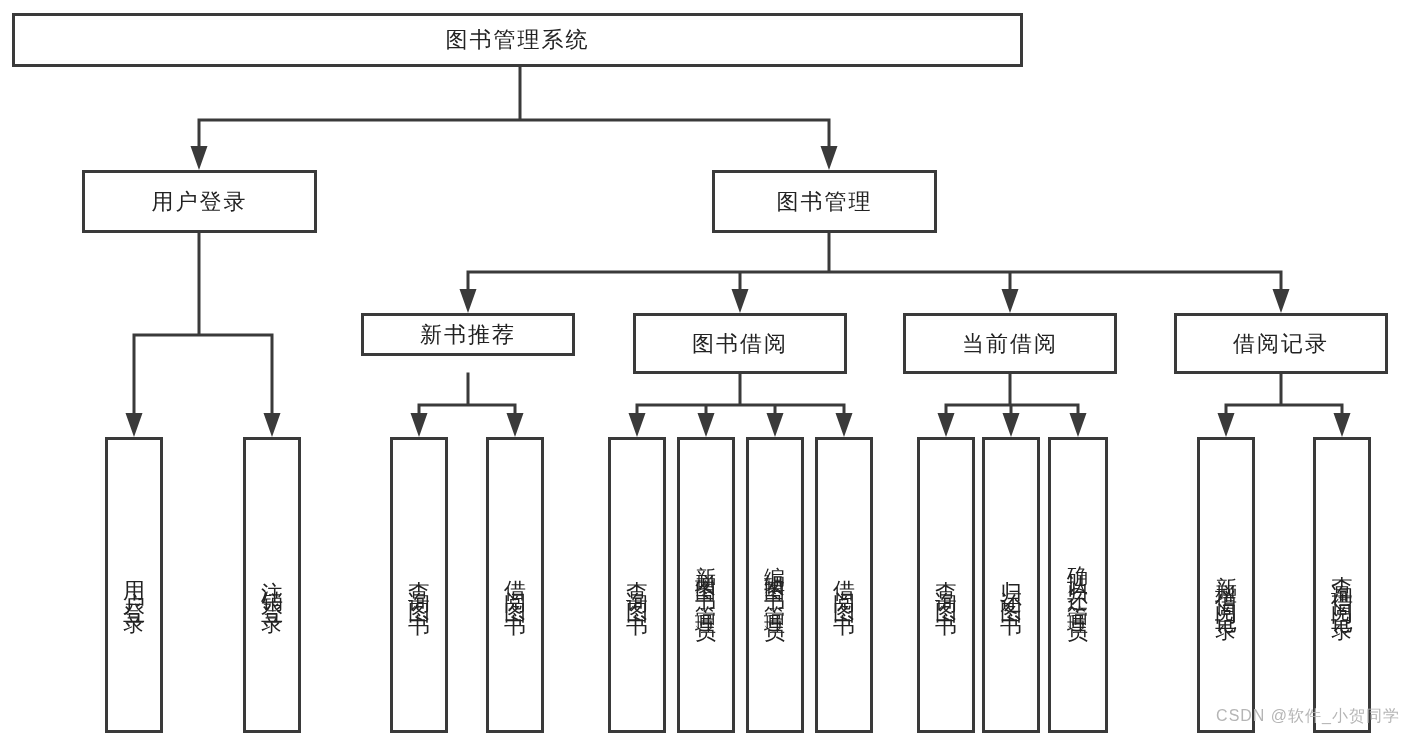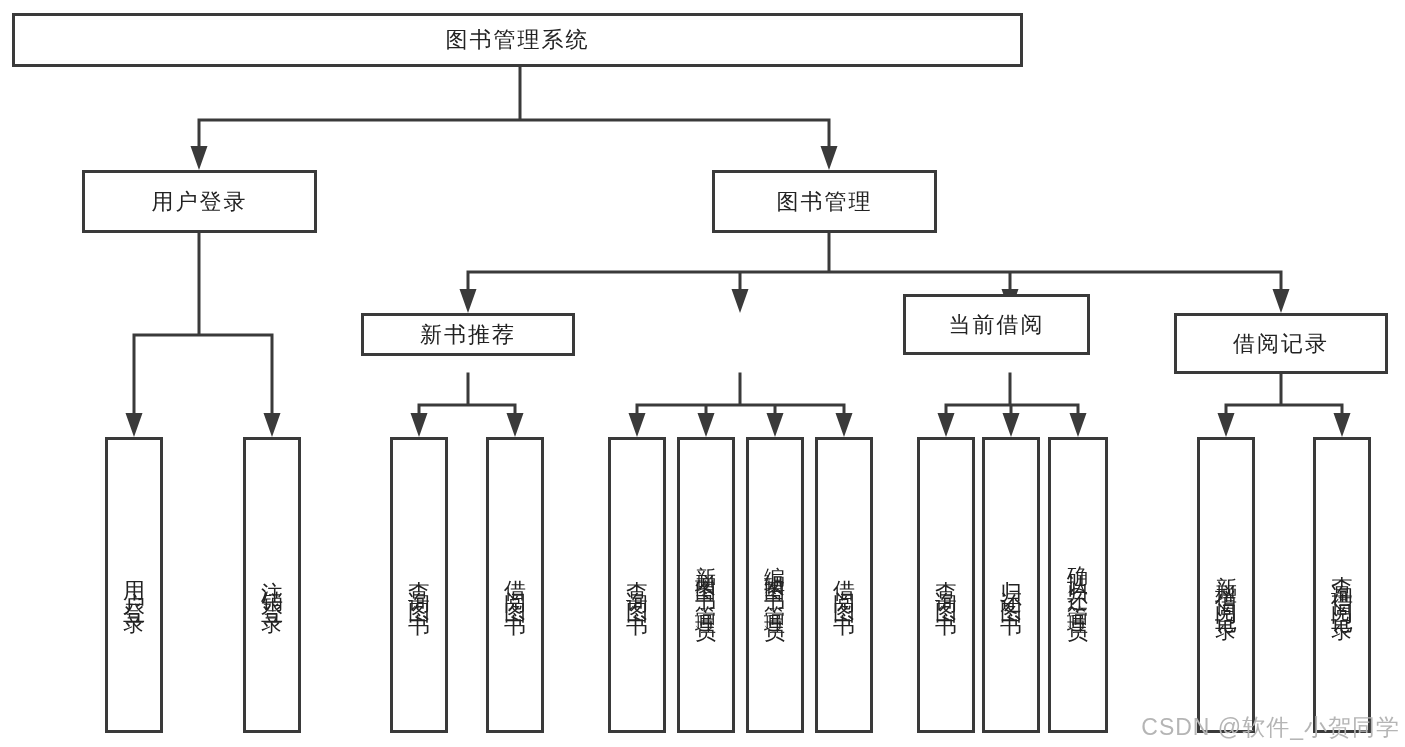--- a/index.html
+++ b/index.html
@@ -55,22 +55,22 @@
     color: var(--text, #222222);
     letter-spacing: 11px;
     line-height: 1;
     white-space: nowrap;
   }
   .vtext.v6 { letter-spacing: 9px; }
   .vtext.v9 { letter-spacing: 8px; font-size: 21px; }
   #watermark {
     position: absolute;
     right: 5px;
-    bottom: 4px;
-    font-size: 23px;
+    bottom: 20px;
+    font-size: 16px;
     color: var(--watermark, #b5b5b5);
     letter-spacing: 1px;
     z-index: 5;
     user-select: none;
     text-align: right;
   }
 </style>
 </head>
 <body>
 
@@ -97,21 +97,22 @@
       M1078,437 L1069.5,413 L1086.5,413 Z
       M1226,437 L1217.5,413 L1234.5,413 Z  M1342,437 L1333.5,413 L1350.5,413 Z"></path>
   </svg>
 
   <div class="hbox" style="left:12px; top:13px; width:1011px; height:54px">图书管理系统</div>
 
   <div class="hbox" style="left:82px; top:170px; width:235px; height:63px">用户登录</div>
   <div class="hbox" style="left:712px; top:170px; width:225px; height:63px">图书管理</div>
 
   <div class="hbox" style="left:361px; top:313px; width:214px; height:43px">新书推荐</div>
-  <div class="hbox" style="left:903px; top:294px; width:187px; height:61px">当前借阅</div>
+  <div class="hbox" style="left:633px; top:313px; width:214px; height:61px">图书借阅</div>
+  <div class="hbox" style="left:903px; top:313px; width:214px; height:61px">当前借阅</div>
   <div class="hbox" style="left:1174px; top:313px; width:214px; height:61px">借阅记录</div>
 
   <div class="vbox" style="left:105px; top:437px">
     <span class="vtext">用户登录</span>
   </div>
   <div class="vbox" style="left:243px; top:437px">
     <span class="vtext">注销登录</span>
   </div>
 
   <div class="vbox" style="left:390px; top:437px">

